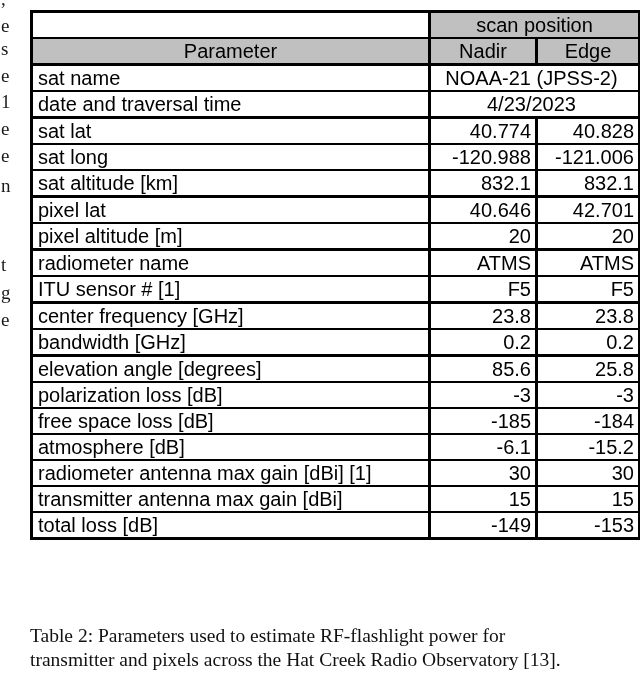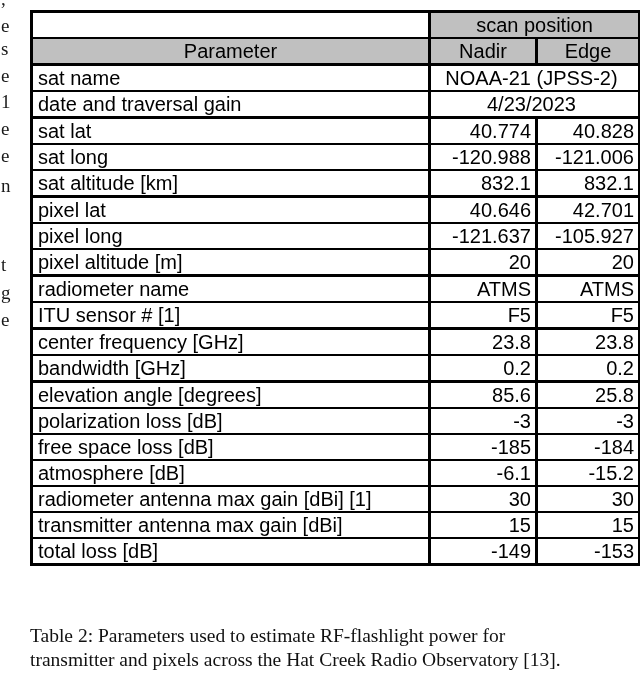--- a/index.html
+++ b/index.html
@@ -138,21 +138,21 @@
         <th class="gray nadir-h">Nadir</th>
         <th class="gray edge-h">Edge</th>
       </tr>
     </thead>
     <tbody id="table-body">
         <tr>
           <td class="param-cell">sat name</td>
           <td colspan="2" class="value-cell merged">NOAA-21 (JPSS-2)</td>
         </tr>
         <tr class="group-end">
-          <td class="param-cell">date and traversal gain</td>
+          <td class="param-cell">date and traversal time</td>
           <td colspan="2" class="value-cell merged">4/23/2023</td>
         </tr>
         <tr>
           <td class="param-cell">sat lat</td>
           <td class="value-cell nadir">40.774</td>
           <td class="value-cell edge">40.828</td>
         </tr>
         <tr>
           <td class="param-cell">sat long</td>
           <td class="value-cell nadir">-120.988</td>
@@ -160,25 +160,20 @@
         </tr>
         <tr class="group-end">
           <td class="param-cell">sat altitude [km]</td>
           <td class="value-cell nadir">832.1</td>
           <td class="value-cell edge">832.1</td>
         </tr>
         <tr>
           <td class="param-cell">pixel lat</td>
           <td class="value-cell nadir">40.646</td>
           <td class="value-cell edge">42.701</td>
-        </tr>
-        <tr>
-          <td class="param-cell">pixel long</td>
-          <td class="value-cell nadir">-121.637</td>
-          <td class="value-cell edge">-105.927</td>
         </tr>
         <tr class="group-end">
           <td class="param-cell">pixel altitude [m]</td>
           <td class="value-cell nadir">20</td>
           <td class="value-cell edge">20</td>
         </tr>
         <tr>
           <td class="param-cell">radiometer name</td>
           <td class="value-cell nadir">ATMS</td>
           <td class="value-cell edge">ATMS</td>

